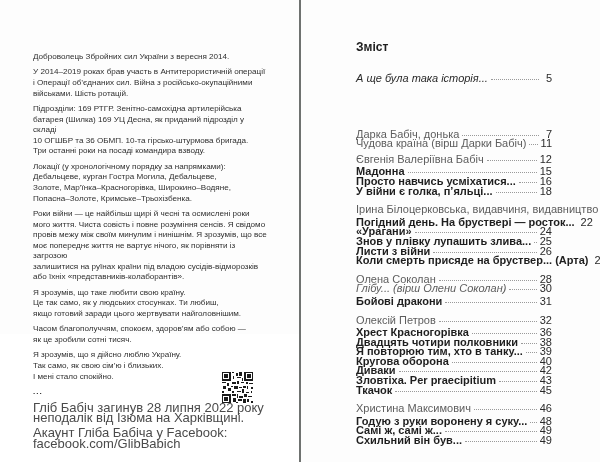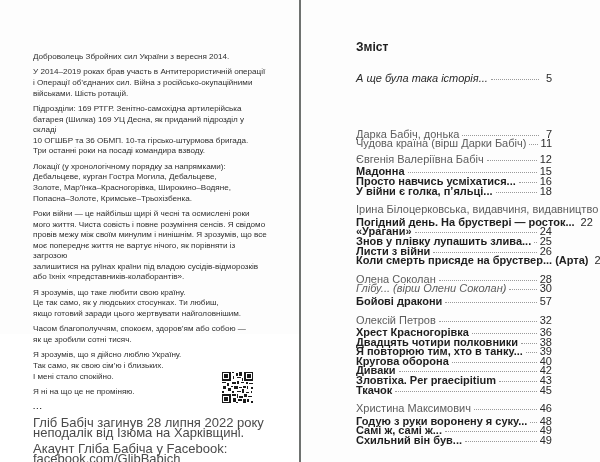--- a/index.html
+++ b/index.html
@@ -68,21 +68,20 @@
 залишитися на руїнах країни під владою сусідів-відморозків
 або їхніх «представників-колаборантів».</p>
     <p>Я зрозумів, що таке любити свою країну.
 Це так само, як у людських стосунках. Ти любиш,
 якщо готовий заради цього жертвувати найголовнішим.</p>
     <p>Часом благополуччям, спокоєм, здоров’ям або собою —
 як це зробили сотні тисяч.</p>
     <p>Я зрозумів, що я дійсно люблю Україну.
 Так само, як свою сім’ю і близьких.
 І мені стало спокійно.</p>
-    <p>Я ні на що це не проміняю.</p>
     <p class="ellipsis">...</p>
     <p class="note">Гліб Бабіч загинув 28 липня 2022 року
 неподалік від Ізюма на Харківщині.</p>
     <p class="note">Акаунт Гліба Бабіча у Facebook:
 facebook.com/GlibBabich</p>
   </div>
   <svg class="qr" viewBox="0 0 25 25" shape-rendering="crispEdges">
     <rect width="25" height="25" fill="#fff"></rect>
     <g fill="#1a1a1a">
       <rect x="0" y="0" width="7" height="7"></rect>
@@ -221,21 +220,21 @@
     </div>
     <div class="toc-row author italic">
       <span class="t">Глібу... (вірш Олени Соколан)</span>
       <span class="d"></span>
       <span class="n">30</span>
     </div>
     <div class="gap"></div>
     <div class="toc-row bold">
       <span class="t">Бойові дракони</span>
       <span class="d"></span>
-      <span class="n">57</span>
+      <span class="n">31</span>
     </div>
     <div class="gap"></div>
     <div class="toc-row author">
       <span class="t">Олексій Петров</span>
       <span class="d"></span>
       <span class="n">32</span>
     </div>
     <div class="gap"></div>
     <div class="toc-row bold">
       <span class="t">Хрест Красногорівка</span>

